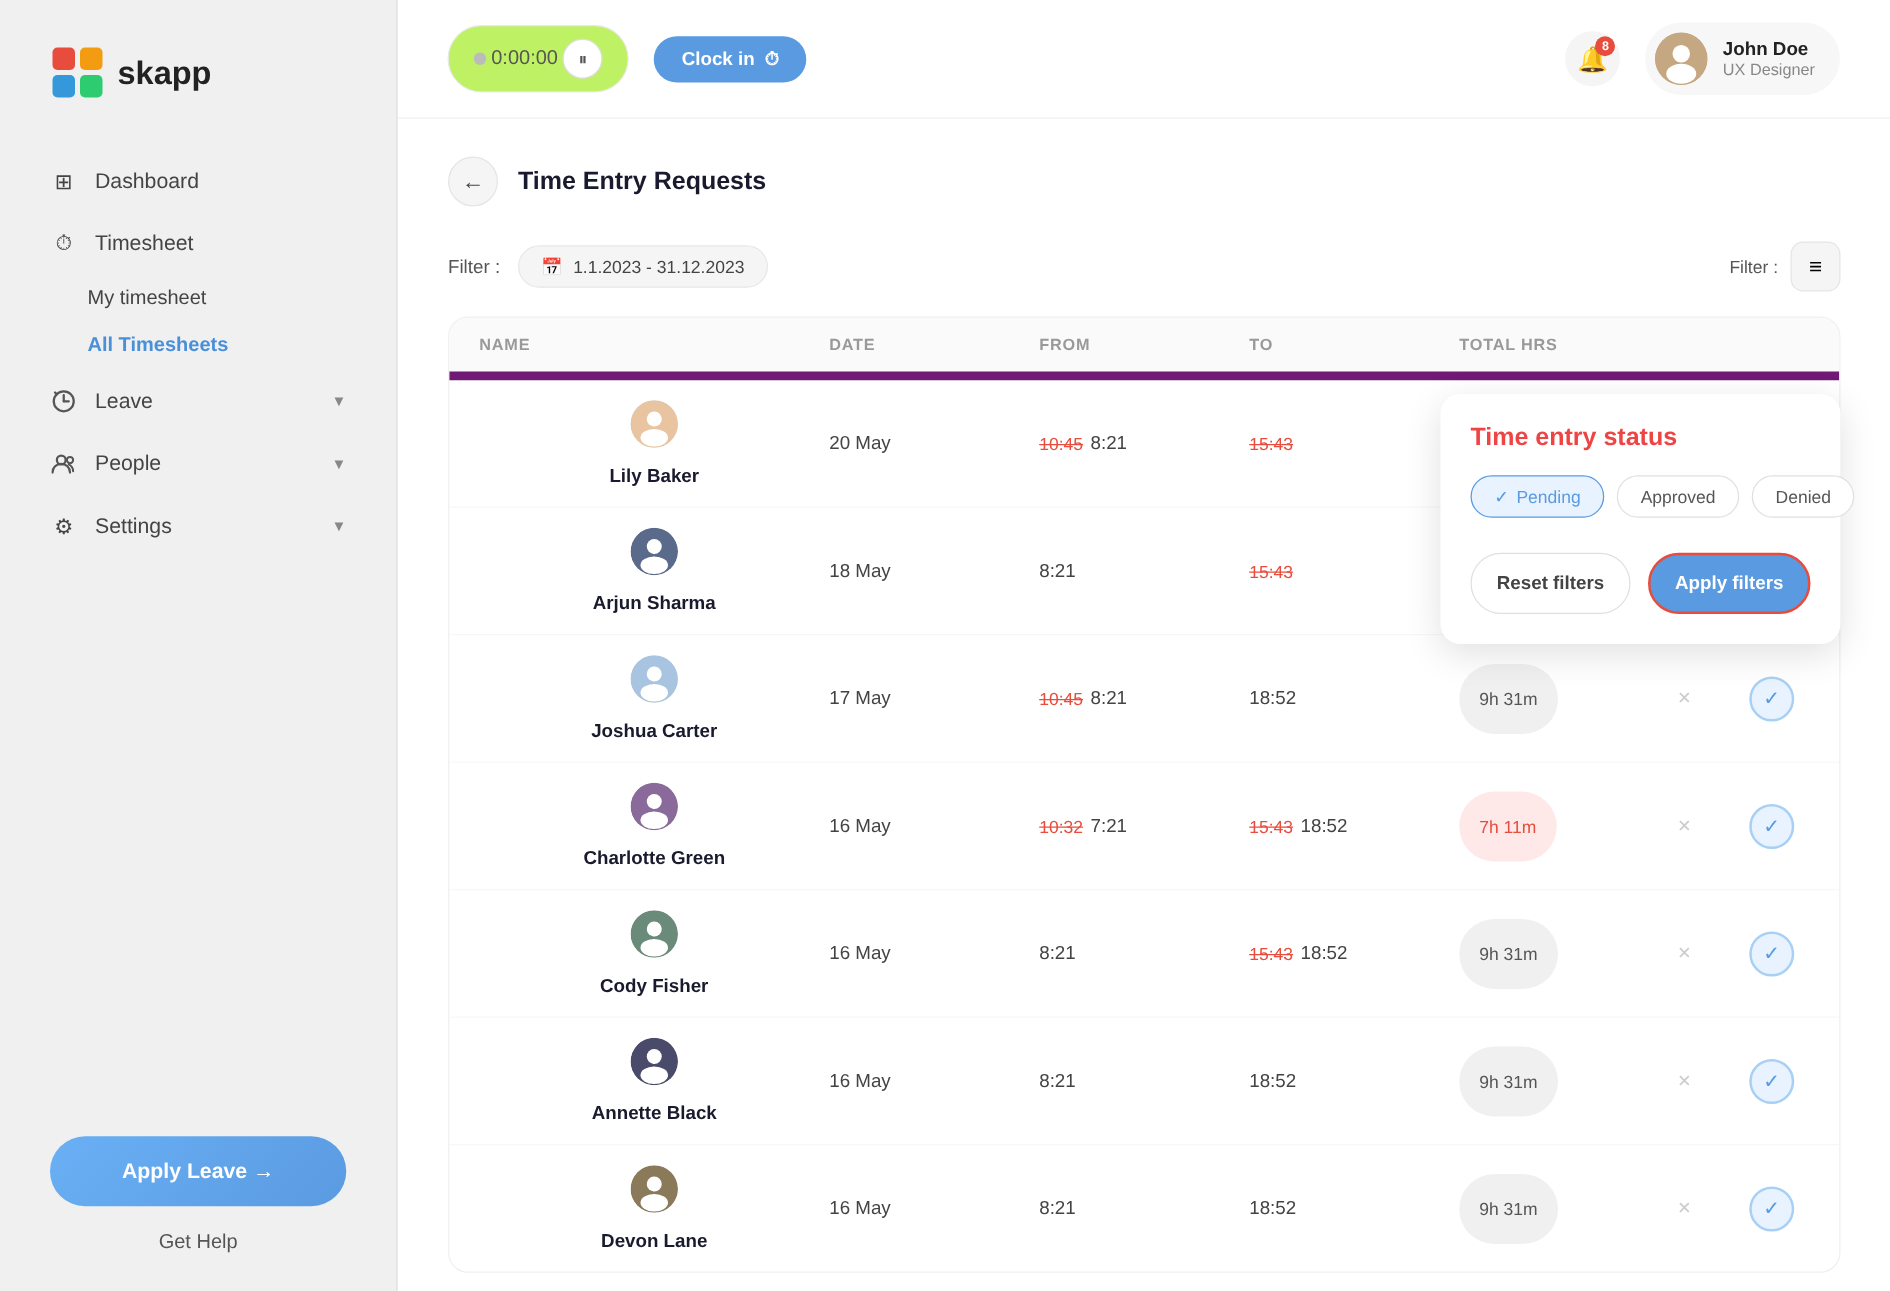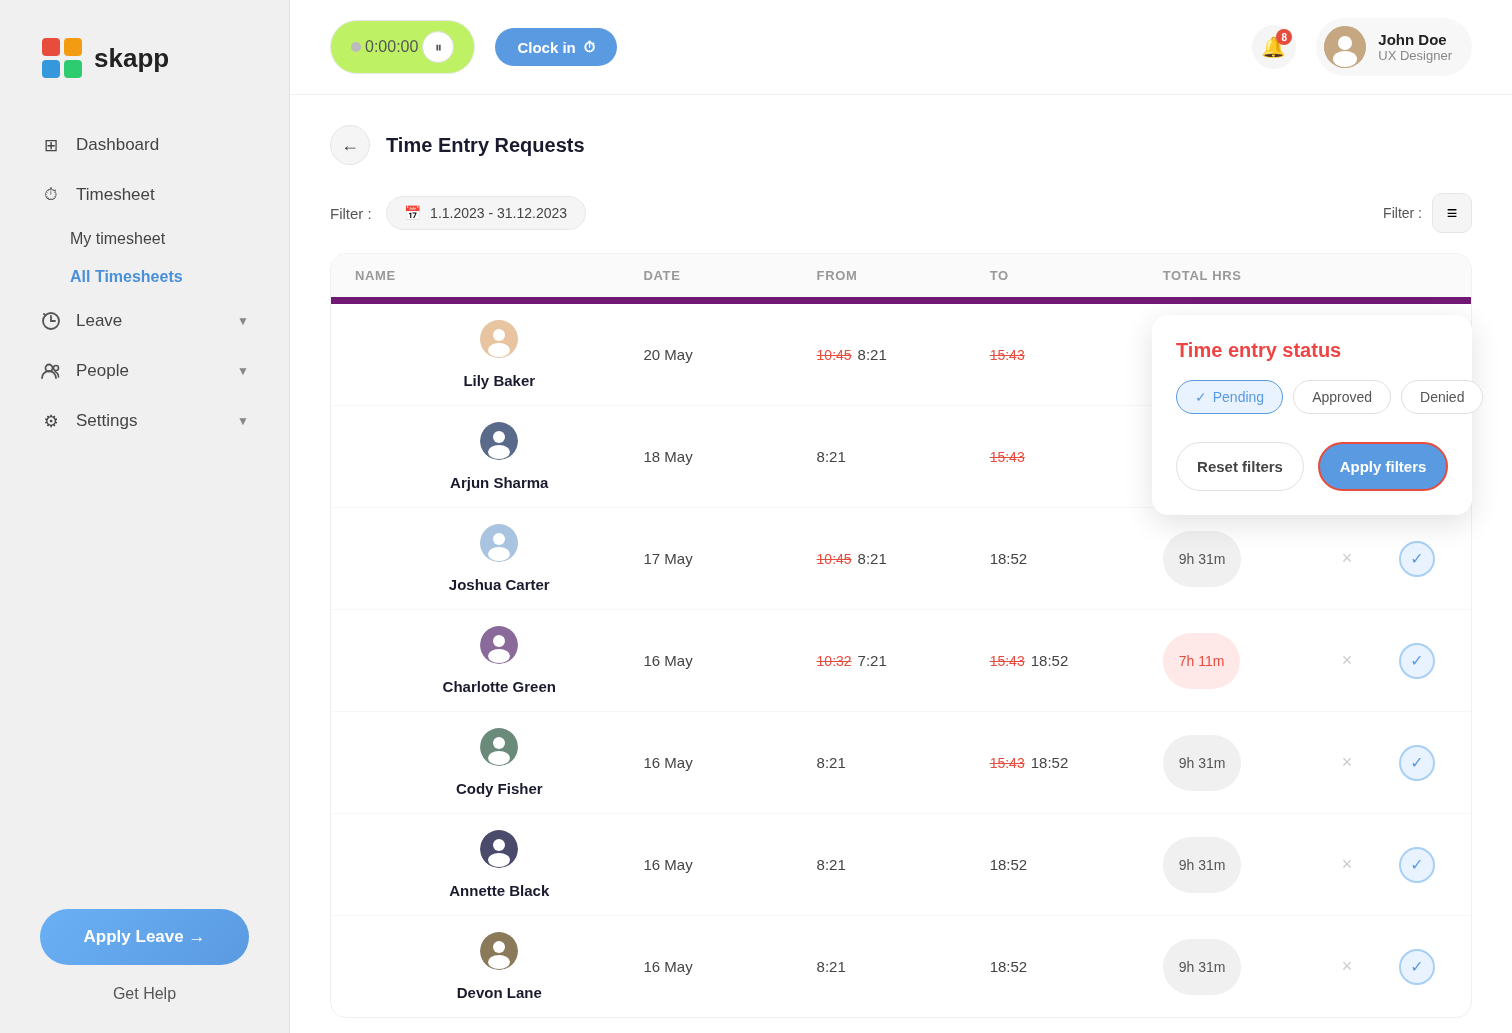--- a/index.html
+++ b/index.html
@@ -1,20 +1,20 @@
 <!DOCTYPE html>
 <html><head>
   <meta charset="utf-8">
   <style>
     * { box-sizing: border-box; margin: 0; padding: 0; }
     body { font-family: 'Segoe UI', Arial, sans-serif; background: #f5f5f5; display: flex; height: 1033px; width: 1512px; overflow: hidden; }
 
     
     .sidebar {
-      width: 290px;
+      width: 318px;
       background: #f0f0f0;
       display: flex;
       flex-direction: column;
       padding: 0;
       position: relative;
       border-right: 1px solid #e0e0e0;
     }
     .sidebar-logo {
       padding: 36px 40px 40px;
       display: flex;

